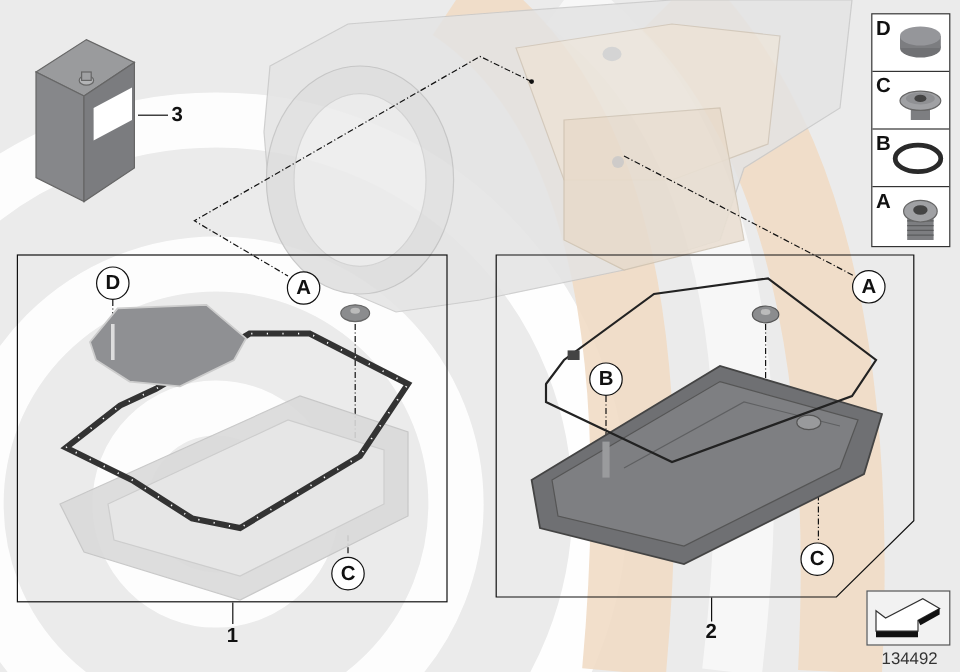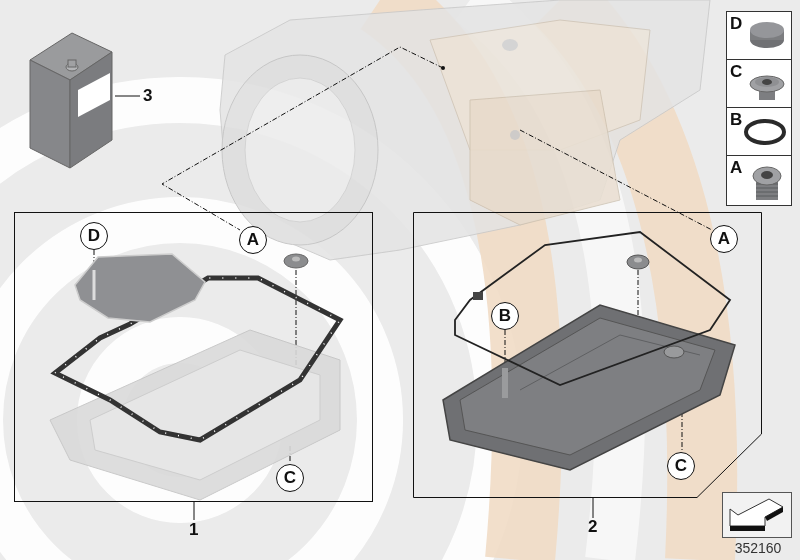--- a/index.html
+++ b/index.html
@@ -179,15 +179,15 @@
     </div>
   </div>
 
   <div class="icon-box">
     <svg width="68" height="44">
       <polygon points="7,16 15,22 46,6 60,14 42,24 42,33 7,33" fill="#ffffff" stroke="#333" stroke-width="1"></polygon>
       <polygon points="7,33 42,33 42,38 7,38" fill="#111"></polygon>
       <polygon points="42,24 60,14 60,19 44,28" fill="#111"></polygon>
     </svg>
   </div>
-  <div class="img-id">352160</div>
+  <div class="img-id">134492</div>
 
 </div>
 
 </body></html>

